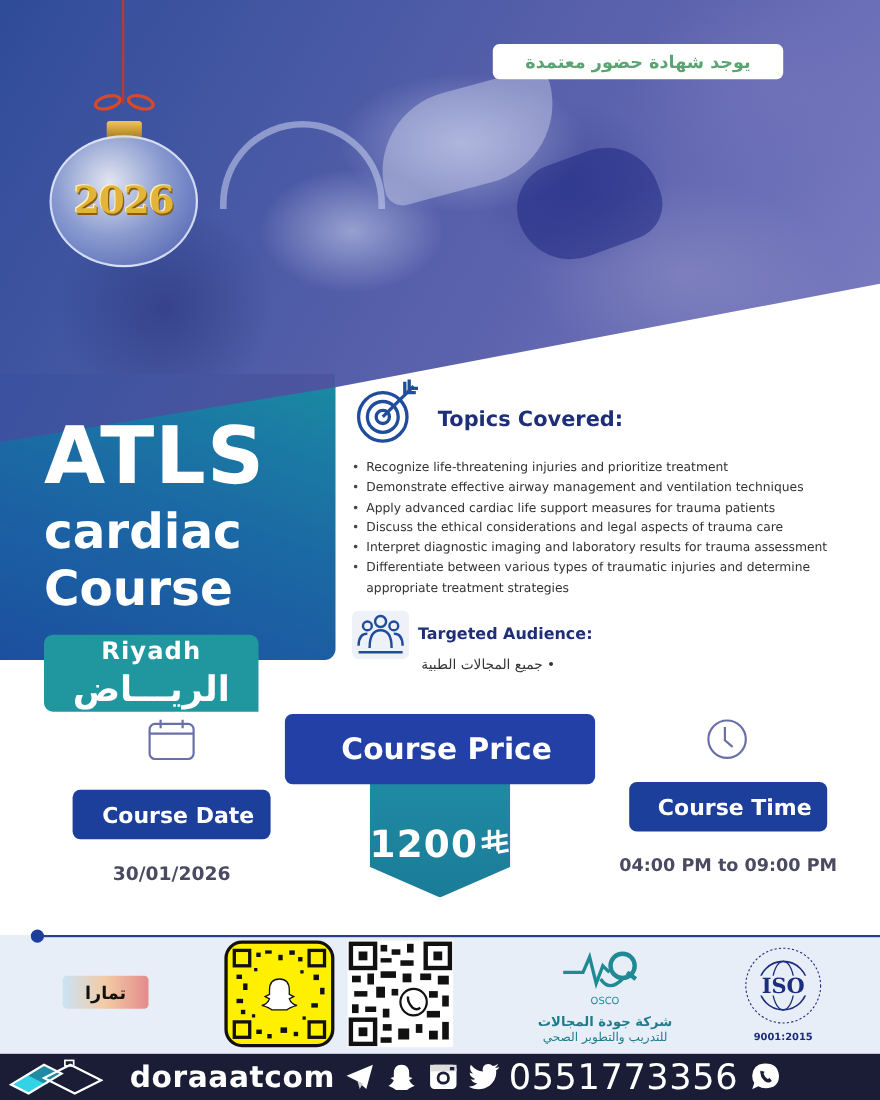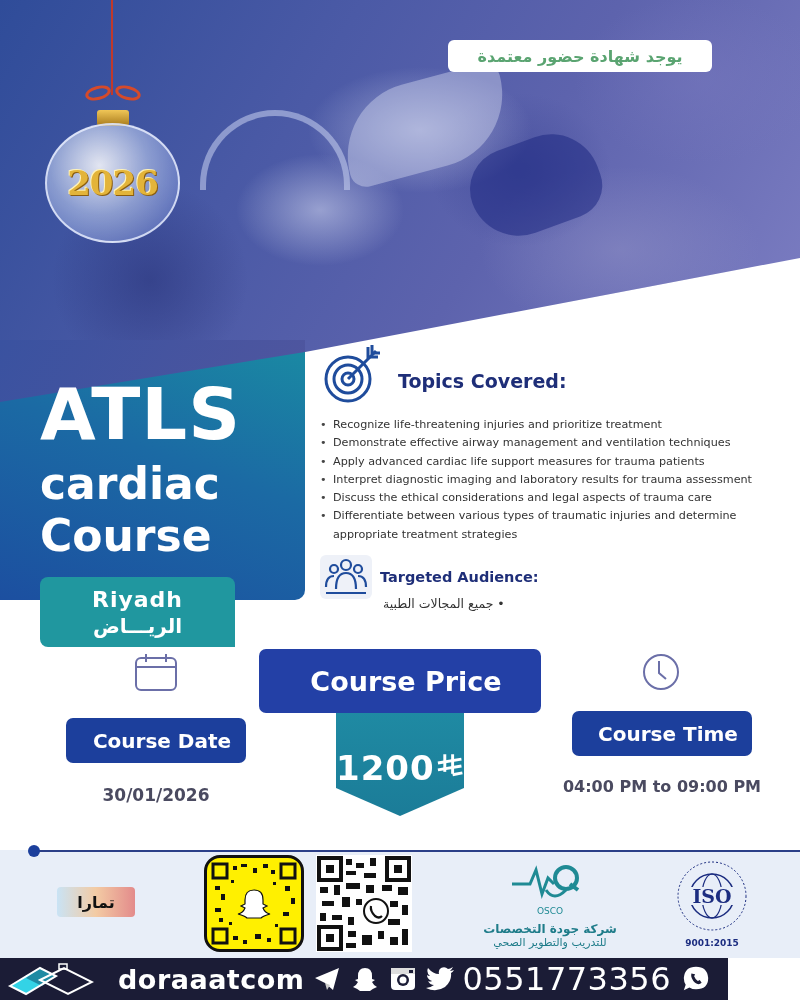--- a/index.html
+++ b/index.html
@@ -82,21 +82,21 @@
   .title-text .t2 { font-size: 44px; display: block; margin-top: 12px; }
   .title-text .t3 { font-size: 44px; display: block; margin-top: 8px; }
 
   .city-box {
     position: absolute; left: 40px; top: 577px; width: 195px; height: 70px;
     background: #20979f; border-radius: 8px 8px 0 8px; z-index: 2;
     display: flex; flex-direction: column; align-items: center; justify-content: center;
     color: #ffffff; font-weight: bold;
   }
   .city-box .en { font-size: 22px; letter-spacing: 1px; }
-  .city-box .ar { font-size: 20px; direction: rtl; margin-top: 2px; }
+  .city-box .ar { font-size: 32px; direction: rtl; margin-top: 2px; }
 
   
   .topics-head { position: absolute; left: 322px; top: 343px; display: flex; align-items: center; }
   .target-icon { width: 62px; height: 62px; }
   .topics-title { margin-left: 14px; margin-top: 14px; font-size: 19px; font-weight: bold; color: #1e2e78; }
   .topics-list { position: absolute; left: 318px; top: 416px; width: 470px; list-style: none; }
   .topics-list li {
     position: relative; padding-left: 15px; font-size: 11.2px; color: #333333; line-height: 18.3px;
   }
   .topics-list li::before {
@@ -163,21 +163,21 @@
     position: absolute; left: 480px; top: 860px; width: 140px; height: 90px; text-align: center;
   }
   .osco .name { font-size: 9px; color: #1f8a94; margin-top: -2px; }
   .osco .ar1 { font-size: 12px; font-weight: bold; color: #1f7c8a; direction: rtl; margin-top: 6px; }
   .osco .ar2 { font-size: 11px; color: #1f7c8a; direction: rtl; }
   .iso { position: absolute; left: 672px; top: 858px; width: 80px; height: 90px; text-align: center; }
   .iso .std { font-size: 9px; color: #1c2d80; font-weight: bold; }
 
   
   .bottom-bar {
-    position: absolute; left: 0; top: 958px; width: 728px; height: 42px; background: #1b1c36;
+    position: absolute; left: 0; top: 958px; width: 800px; height: 42px; background: #1b1c36;
     display: flex; align-items: center; color: #ffffff;
   }
   .bb-logo { width: 90px; height: 34px; margin-left: 4px; }
   .bb-handle { font-size: 27px; font-weight: bold; margin-left: 24px; letter-spacing: 0.5px; }
   .bb-icon { width: 30px; height: 30px; margin-left: 8px; display: inline-flex; align-items: center; justify-content: center; }
   .bb-phone { font-size: 32px; margin-left: 6px; letter-spacing: 0.5px; }
 </style>
 </head>
 <body>
 
@@ -220,22 +220,22 @@
     <line x1="26" y1="36" x2="54" y2="8" stroke="#1f4c9c" stroke-width="3"></line>
     <polyline points="46,4 46,14 56,14" fill="none" stroke="#1f4c9c" stroke-width="3"></polyline>
     <polyline points="50,2 50,10 58,10" fill="none" stroke="#1f4c9c" stroke-width="3"></polyline>
   </svg>
   <span class="topics-title">Topics Covered:</span>
 </div>
 <ul class="topics-list">
   <li>Recognize life-threatening injuries and prioritize treatment</li>
   <li>Demonstrate effective airway management and ventilation techniques</li>
   <li>Apply advanced cardiac life support measures for trauma patients</li>
+  <li>Discuss the ethical considerations and legal aspects of trauma care</li>
   <li>Interpret diagnostic imaging and laboratory results for trauma assessment</li>
-  <li>Discuss the ethical considerations and legal aspects of trauma care</li>
   <li>Differentiate between various types of traumatic injuries and determine appropriate treatment strategies</li>
 </ul>
 
 <div class="aud-head">
   <svg class="aud-icon" viewBox="0 0 52 44">
     <rect x="0" y="0" width="52" height="44" rx="6" fill="#eef1f8"></rect>
     <circle cx="26" cy="10" r="5" fill="none" stroke="#1f4c9c" stroke-width="2.2"></circle>
     <circle cx="14" cy="14" r="4" fill="none" stroke="#1f4c9c" stroke-width="2.2"></circle>
     <circle cx="38" cy="14" r="4" fill="none" stroke="#1f4c9c" stroke-width="2.2"></circle>
     <path d="M16 34 Q16 18 26 18 Q36 18 36 34" fill="none" stroke="#1f4c9c" stroke-width="2.2"></path>
@@ -356,21 +356,21 @@
 </div>
 
 <div class="osco">
   <svg width="80" height="44" viewBox="0 0 80 44">
     <polyline points="2,24 20,24 26,10 32,34 38,18 44,24" fill="none" stroke="#1f8a94" stroke-width="3"></polyline>
     <circle cx="56" cy="18" r="11" fill="none" stroke="#1f8a94" stroke-width="4"></circle>
     <line x1="60" y1="24" x2="68" y2="30" stroke="#1f8a94" stroke-width="4"></line>
     <path d="M36 30 Q44 42 56 30" fill="none" stroke="#1f8a94" stroke-width="3"></path>
   </svg>
   <div class="name">OSCO</div>
-  <div class="ar1">شركة جودة التخصصات</div>
+  <div class="ar1">شركة جودة المجالات</div>
   <div class="ar2">للتدريب والتطوير الصحي</div>
 </div>
 
 <div class="iso">
   <svg width="80" height="76" viewBox="0 0 80 76">
     <circle cx="40" cy="38" r="34" fill="none" stroke="#1c2d80" stroke-width="1" stroke-dasharray="2 2"></circle>
     <ellipse cx="40" cy="38" rx="22" ry="22" fill="none" stroke="#1c2d80" stroke-width="1.5"></ellipse>
     <ellipse cx="40" cy="38" rx="10" ry="22" fill="none" stroke="#1c2d80" stroke-width="1.2"></ellipse>
     <line x1="18" y1="30" x2="62" y2="30" stroke="#1c2d80" stroke-width="1.2"></line>
     <line x1="18" y1="46" x2="62" y2="46" stroke="#1c2d80" stroke-width="1.2"></line>

